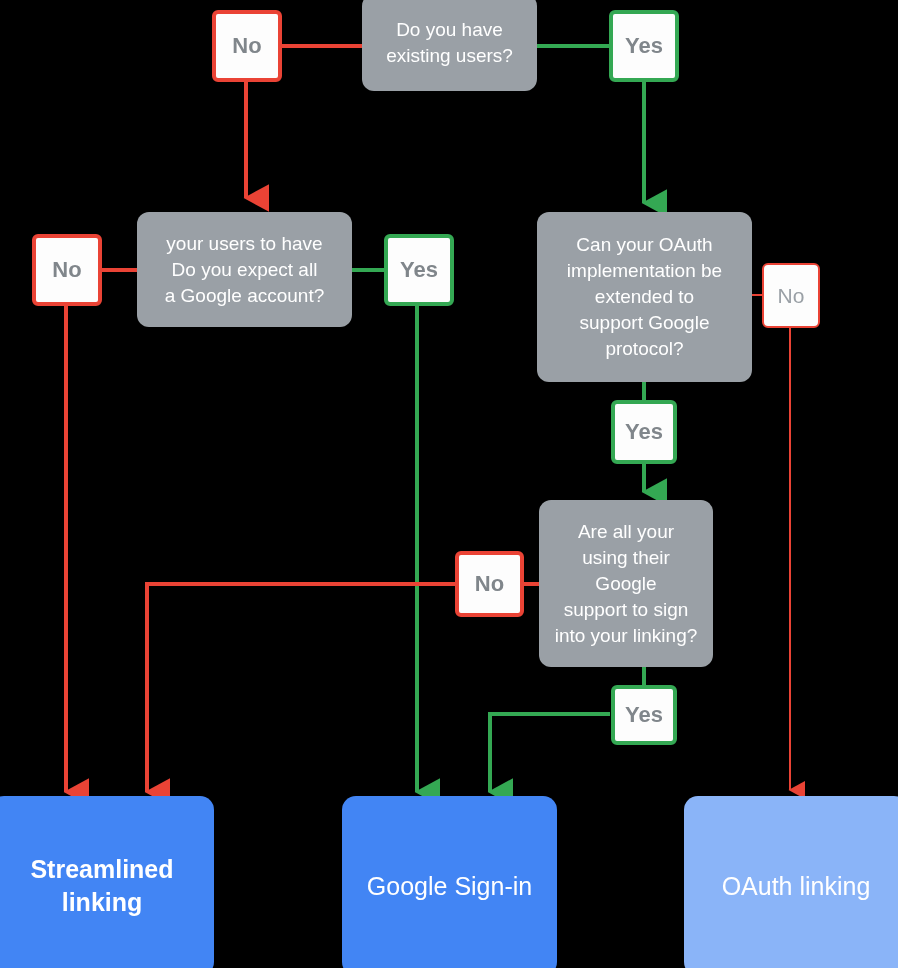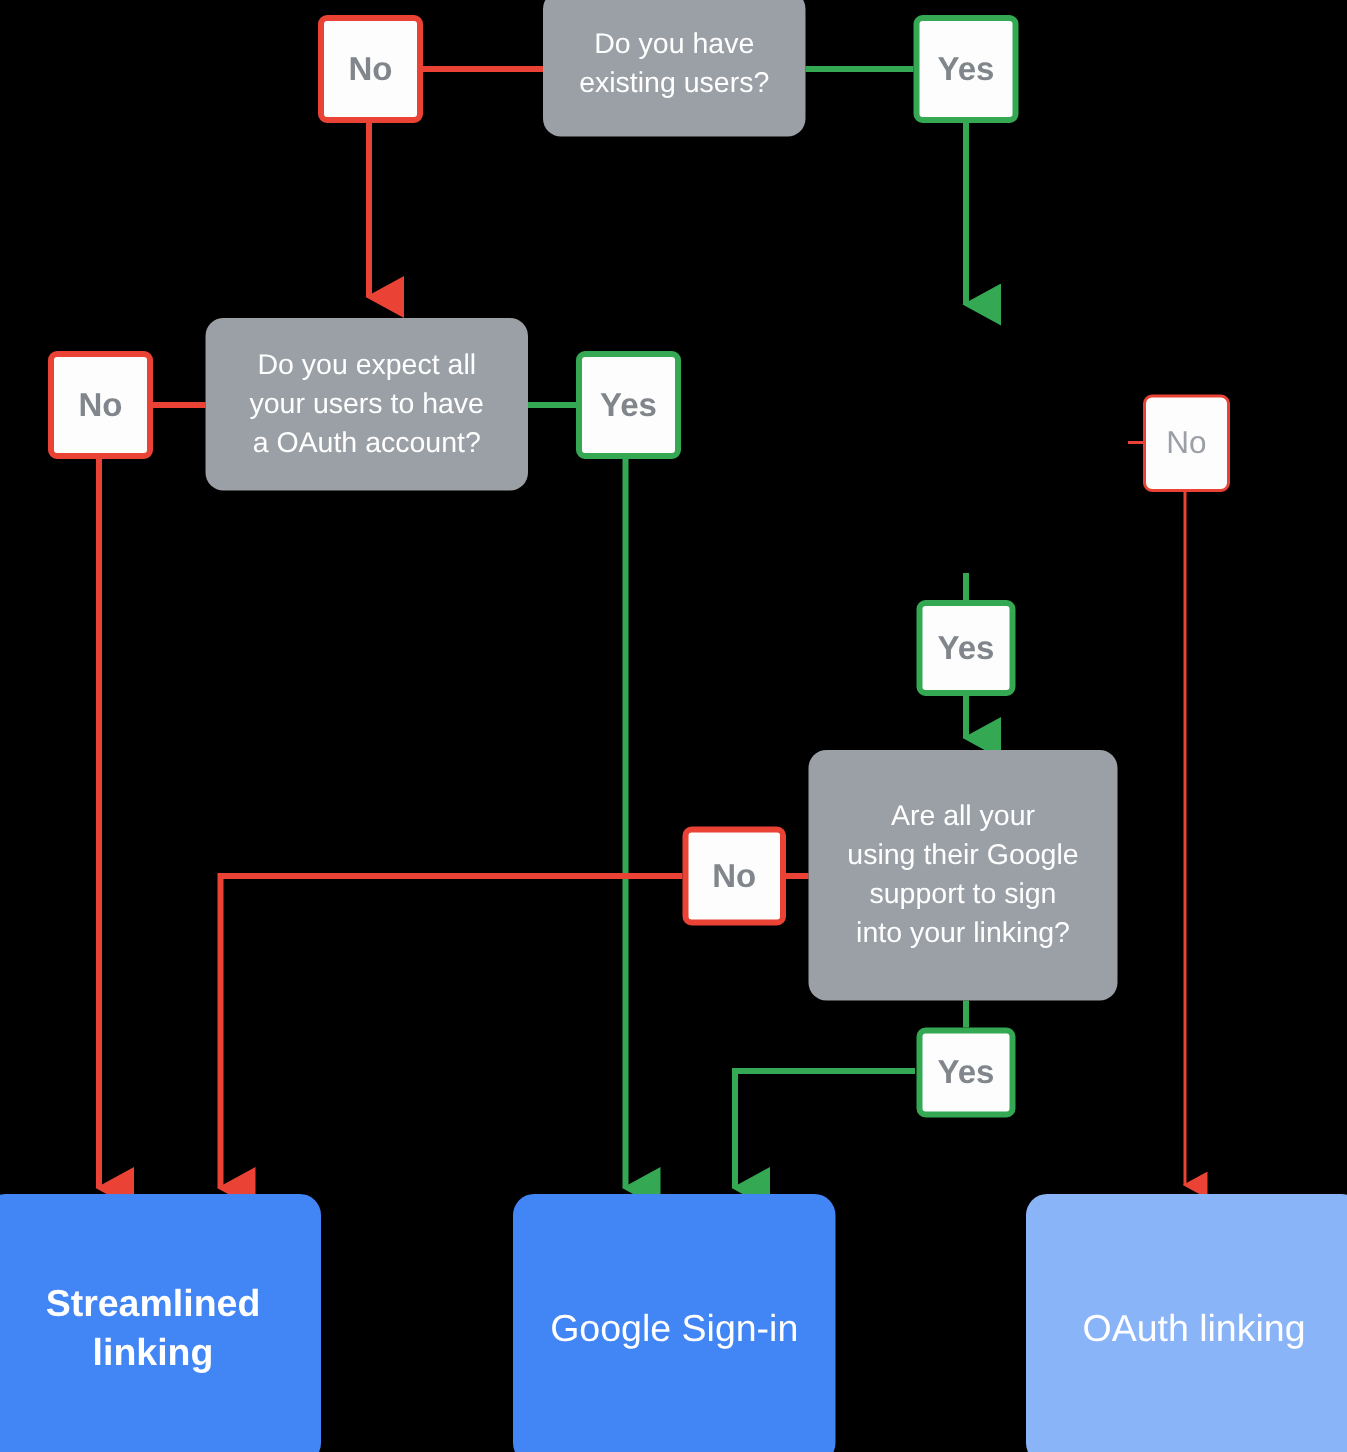--- a/index.html
+++ b/index.html
@@ -128,28 +128,37 @@
 
   <div class="node decision" style="left:362px; top:-6px; width:175px; height:97px;">
     <div>
       <span class="txt">Do you have</span>
       <span class="txt">existing users?</span>
     </div>
   </div>
 
   <div class="node decision" style="left:137px; top:212px; width:215px; height:115px;">
     <div>
+      <span class="txt">your users to have</span>
       <span class="txt">Do you expect all</span>
-      <span class="txt">your users to have</span>
-      <span class="txt">a OAuth account?</span>
-    </div>
-  </div>
-
-
-  <div class="node decision" style="left:539px; top:500px; width:206px; height:167px;">
+      <span class="txt">a Google account?</span>
+    </div>
+  </div>
+
+  <div class="node decision" style="left:537px; top:212px; width:215px; height:170px;">
+    <div>
+      <span class="txt">Can your OAuth</span>
+      <span class="txt">implementation be</span>
+      <span class="txt">extended to</span>
+      <span class="txt">support Google</span>
+      <span class="txt">protocol?</span>
+    </div>
+  </div>
+
+  <div class="node decision" style="left:539px; top:500px; width:174px; height:167px;">
     <div>
       <span class="txt">Are all your</span>
       <span class="txt">using their Google</span>
       <span class="txt">support to sign</span>
       <span class="txt">into your linking?</span>
     </div>
   </div>
 
   <div class="node badge no" style="left:212px; top:10px; width:70px; height:72px;">
     <span>No</span>

